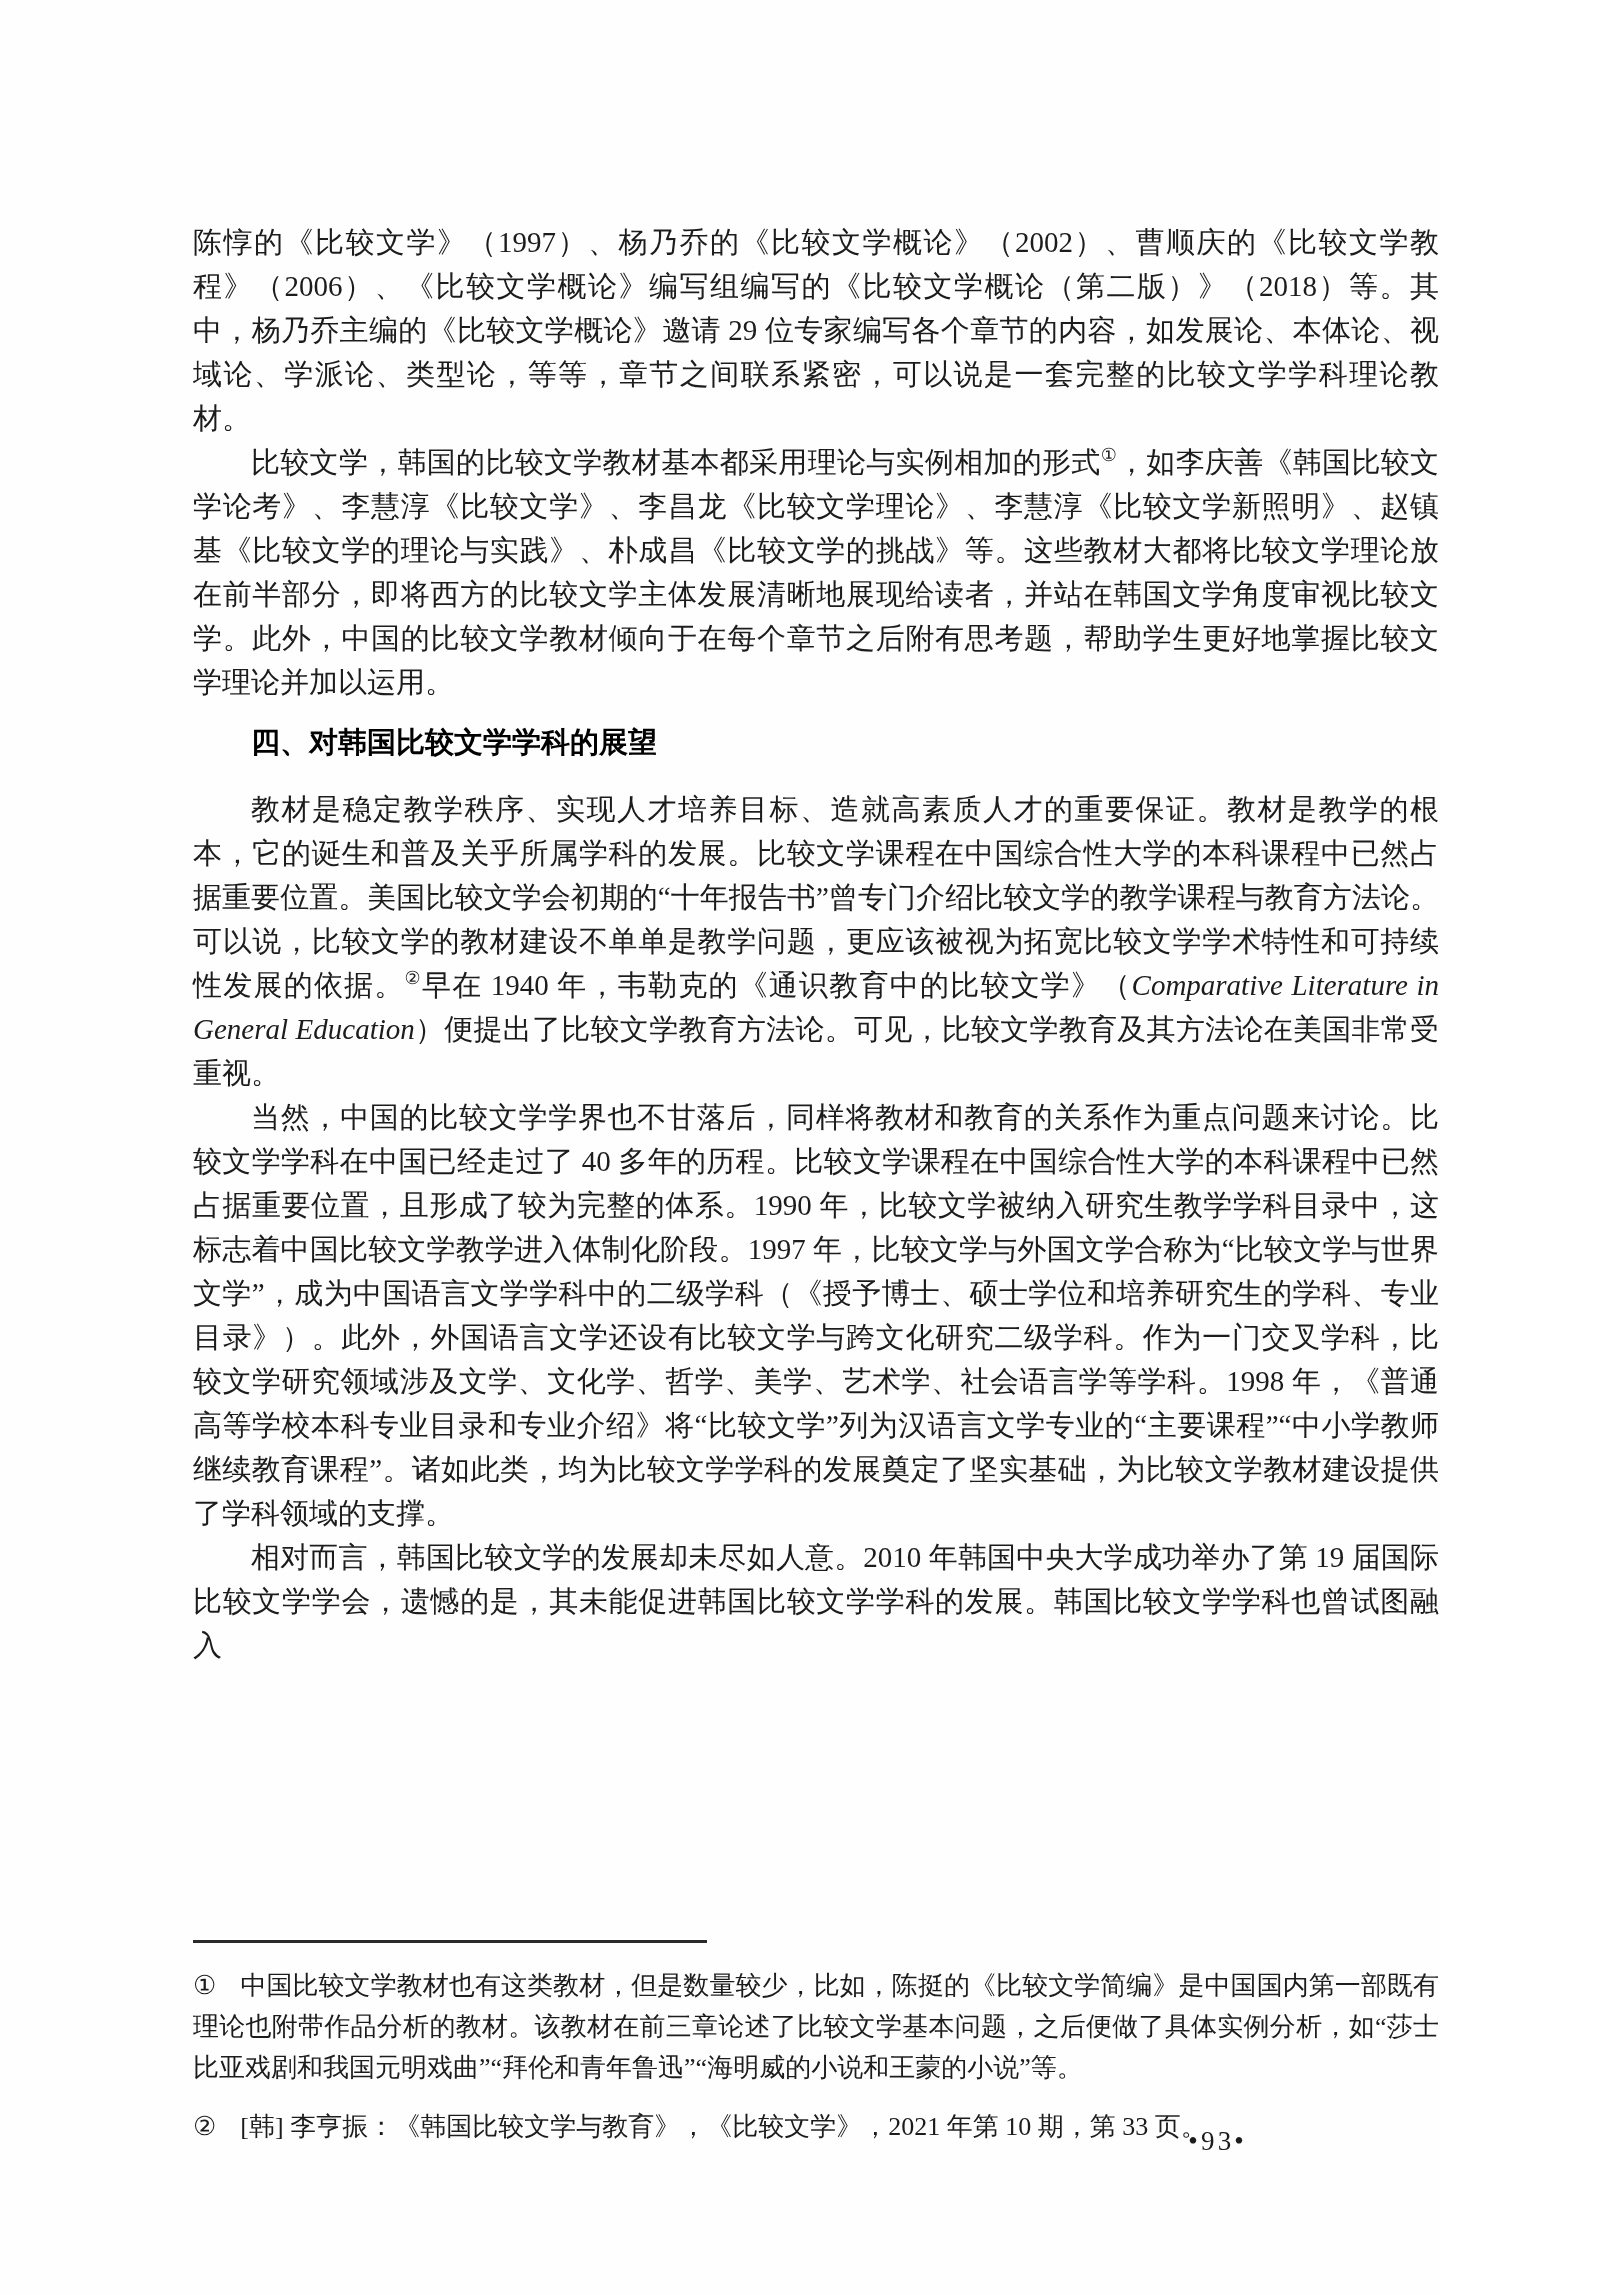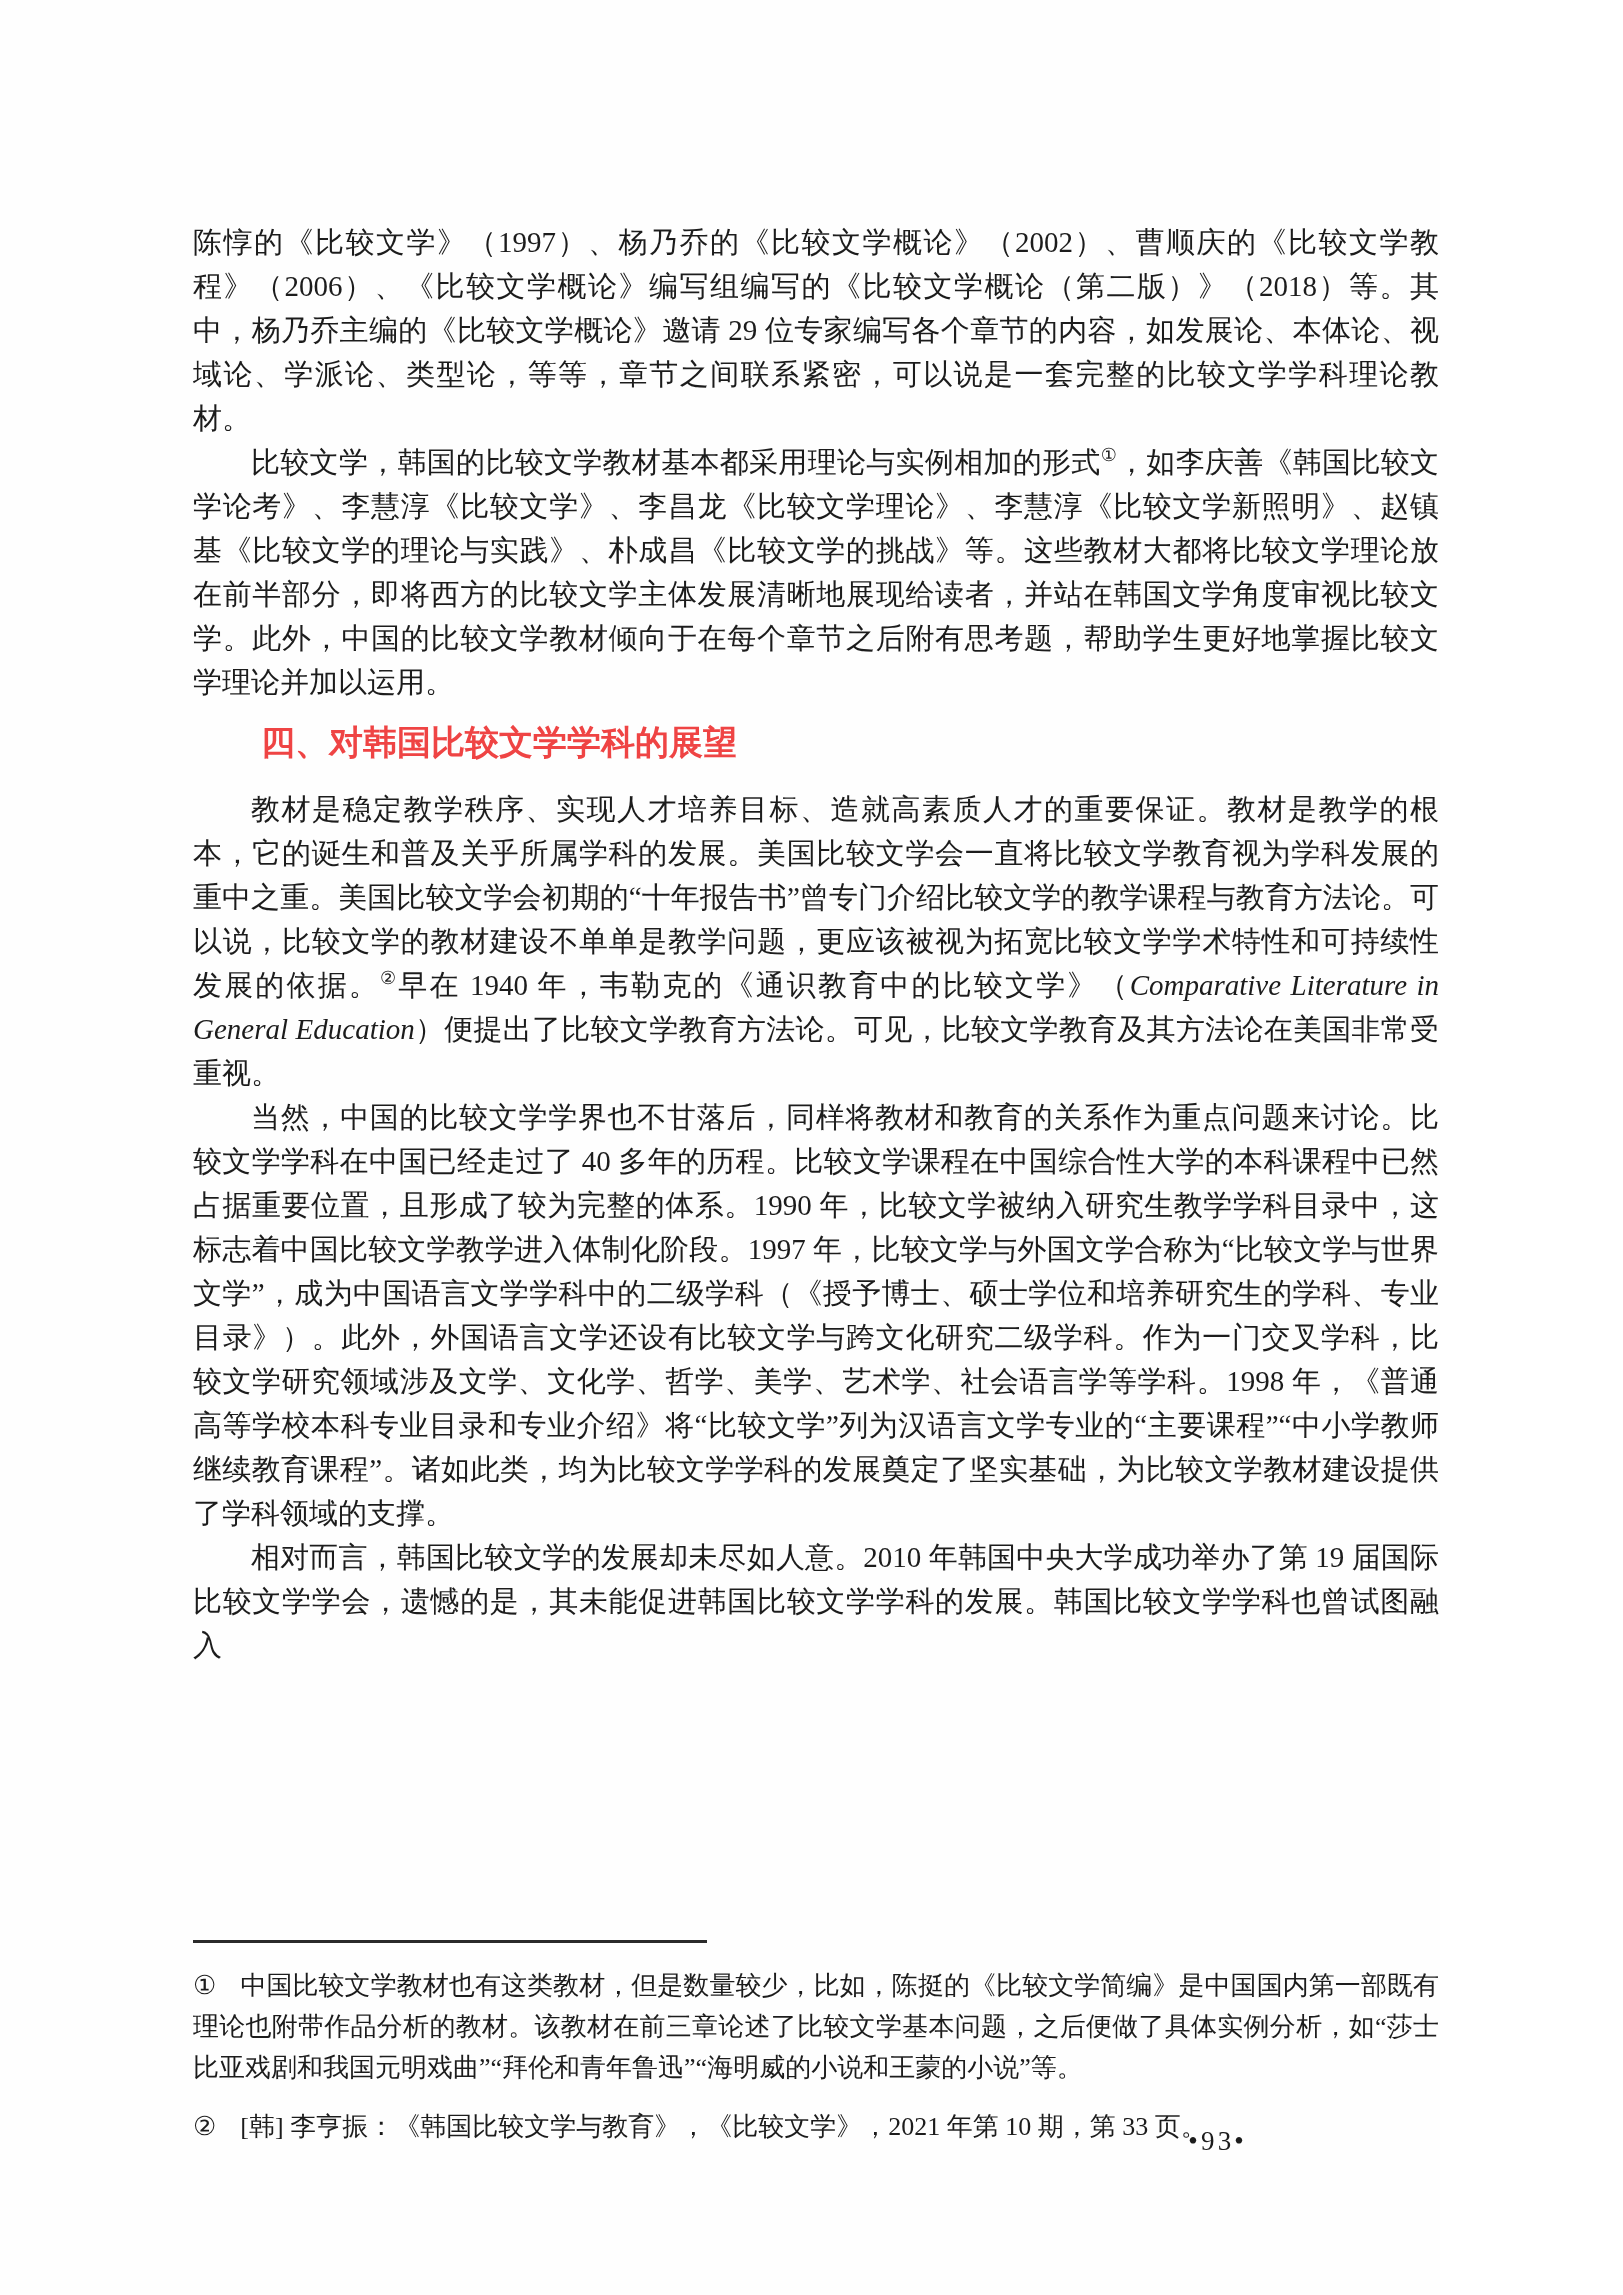--- a/index.html
+++ b/index.html
@@ -38,24 +38,24 @@
     vertical-align: super;
   }
   .para i {
     font-style: italic;
     font-family: "Liberation Serif", "DejaVu Serif", serif;
   }
   #section-heading {
     margin: 14.3px 0 20.6px 0;
     font-family: "Liberation Sans", "DejaVu Sans", sans-serif;
     font-weight: bold;
-    font-size: 34px;
+    font-size: 29px;
     line-height: 48px;
     text-indent: 2em;
-    color: #ef4444;
+    color: #000000;
   }
   #footnote-area {
     position: absolute;
     left: 193px;
     top: 1940px;
     width: 1246px;
   }
   #footnote-rule {
     width: 514px;
     height: 3.2px;
@@ -85,21 +85,21 @@
 
 <div id="page">
 
   <div id="text-block">
     <div id="paras-before">
         <p class="para"><span>陈惇的《比较文学》（1997）、杨乃乔的《比较文学概论》（2002）、曹顺庆的《比较文学教程》（2006）、《比较文学概论》编写组编写的《比较文学概论（第二版）》（2018）等。其中，杨乃乔主编的《比较文学概论》邀请 29 位专家编写各个章节的内容，如发展论、本体论、视域论、学派论、类型论，等等，章节之间联系紧密，可以说是一套完整的比较文学学科理论教材。</span></p>
         <p class="para indent"><span>比较文学，韩国的比较文学教材基本都采用理论与实例相加的形式</span><sup>①</sup><span>，如李庆善《韩国比较文学论考》、李慧淳《比较文学》、李昌龙《比较文学理论》、李慧淳《比较文学新照明》、赵镇基《比较文学的理论与实践》、朴成昌《比较文学的挑战》等。这些教材大都将比较文学理论放在前半部分，即将西方的比较文学主体发展清晰地展现给读者，并站在韩国文学角度审视比较文学。此外，中国的比较文学教材倾向于在每个章节之后附有思考题，帮助学生更好地掌握比较文学理论并加以运用。</span></p>
       </div>
     <h2 id="section-heading">四、对韩国比较文学学科的展望</h2>
     <div id="paras-after">
-        <p class="para indent"><span>教材是稳定教学秩序、实现人才培养目标、造就高素质人才的重要保证。教材是教学的根本，它的诞生和普及关乎所属学科的发展。美国比较文学会一直将比较文学教育视为学科发展的重中之重。美国比较文学会初期的“十年报告书”曾专门介绍比较文学的教学课程与教育方法论。可以说，比较文学的教材建设不单单是教学问题，更应该被视为拓宽比较文学学术特性和可持续性发展的依据。</span><sup>②</sup><span>早在 1940 年，韦勒克的《通识教育中的比较文学》（</span><i>Comparative Literature in General Education</i><span>）便提出了比较文学教育方法论。可见，比较文学教育及其方法论在美国非常受重视。</span></p>
+        <p class="para indent"><span>教材是稳定教学秩序、实现人才培养目标、造就高素质人才的重要保证。教材是教学的根本，它的诞生和普及关乎所属学科的发展。比较文学课程在中国综合性大学的本科课程中已然占据重要位置。美国比较文学会初期的“十年报告书”曾专门介绍比较文学的教学课程与教育方法论。可以说，比较文学的教材建设不单单是教学问题，更应该被视为拓宽比较文学学术特性和可持续性发展的依据。</span><sup>②</sup><span>早在 1940 年，韦勒克的《通识教育中的比较文学》（</span><i>Comparative Literature in General Education</i><span>）便提出了比较文学教育方法论。可见，比较文学教育及其方法论在美国非常受重视。</span></p>
         <p class="para indent"><span>当然，中国的比较文学学界也不甘落后，同样将教材和教育的关系作为重点问题来讨论。比较文学学科在中国已经走过了 40 多年的历程。比较文学课程在中国综合性大学的本科课程中已然占据重要位置，且形成了较为完整的体系。1990 年，比较文学被纳入研究生教学学科目录中，这标志着中国比较文学教学进入体制化阶段。1997 年，比较文学与外国文学合称为“比较文学与世界文学”，成为中国语言文学学科中的二级学科（《授予博士、硕士学位和培养研究生的学科、专业目录》）。此外，外国语言文学还设有比较文学与跨文化研究二级学科。作为一门交叉学科，比较文学研究领域涉及文学、文化学、哲学、美学、艺术学、社会语言学等学科。1998 年，《普通高等学校本科专业目录和专业介绍》将“比较文学”列为汉语言文学专业的“主要课程”“中小学教师继续教育课程”。诸如此类，均为比较文学学科的发展奠定了坚实基础，为比较文学教材建设提供了学科领域的支撑。</span></p>
         <p class="para indent flush-last"><span>相对而言，韩国比较文学的发展却未尽如人意。2010 年韩国中央大学成功举办了第 19 届国际比较文学学会，遗憾的是，其未能促进韩国比较文学学科的发展。韩国比较文学学科也曾试图融入</span></p>
       </div>
   </div>
 
   <div id="footnote-area">
     <div id="footnote-rule"></div>
     <div id="footnotes">
         <p class="footnote"><span class="fn-marker">①</span><span>中国比较文学教材也有这类教材，但是数量较少，比如，陈挺的《比较文学简编》是中国国内第一部既有理论也附带作品分析的教材。该教材在前三章论述了比较文学基本问题，之后便做了具体实例分析，如“莎士比亚戏剧和我国元明戏曲”“拜伦和青年鲁迅”“海明威的小说和王蒙的小说”等。</span></p>
         <p class="footnote"><span class="fn-marker">②</span><span>[韩] 李亨振：《韩国比较文学与教育》，《比较文学》，2021 年第 10 期，第 33 页。</span></p>

